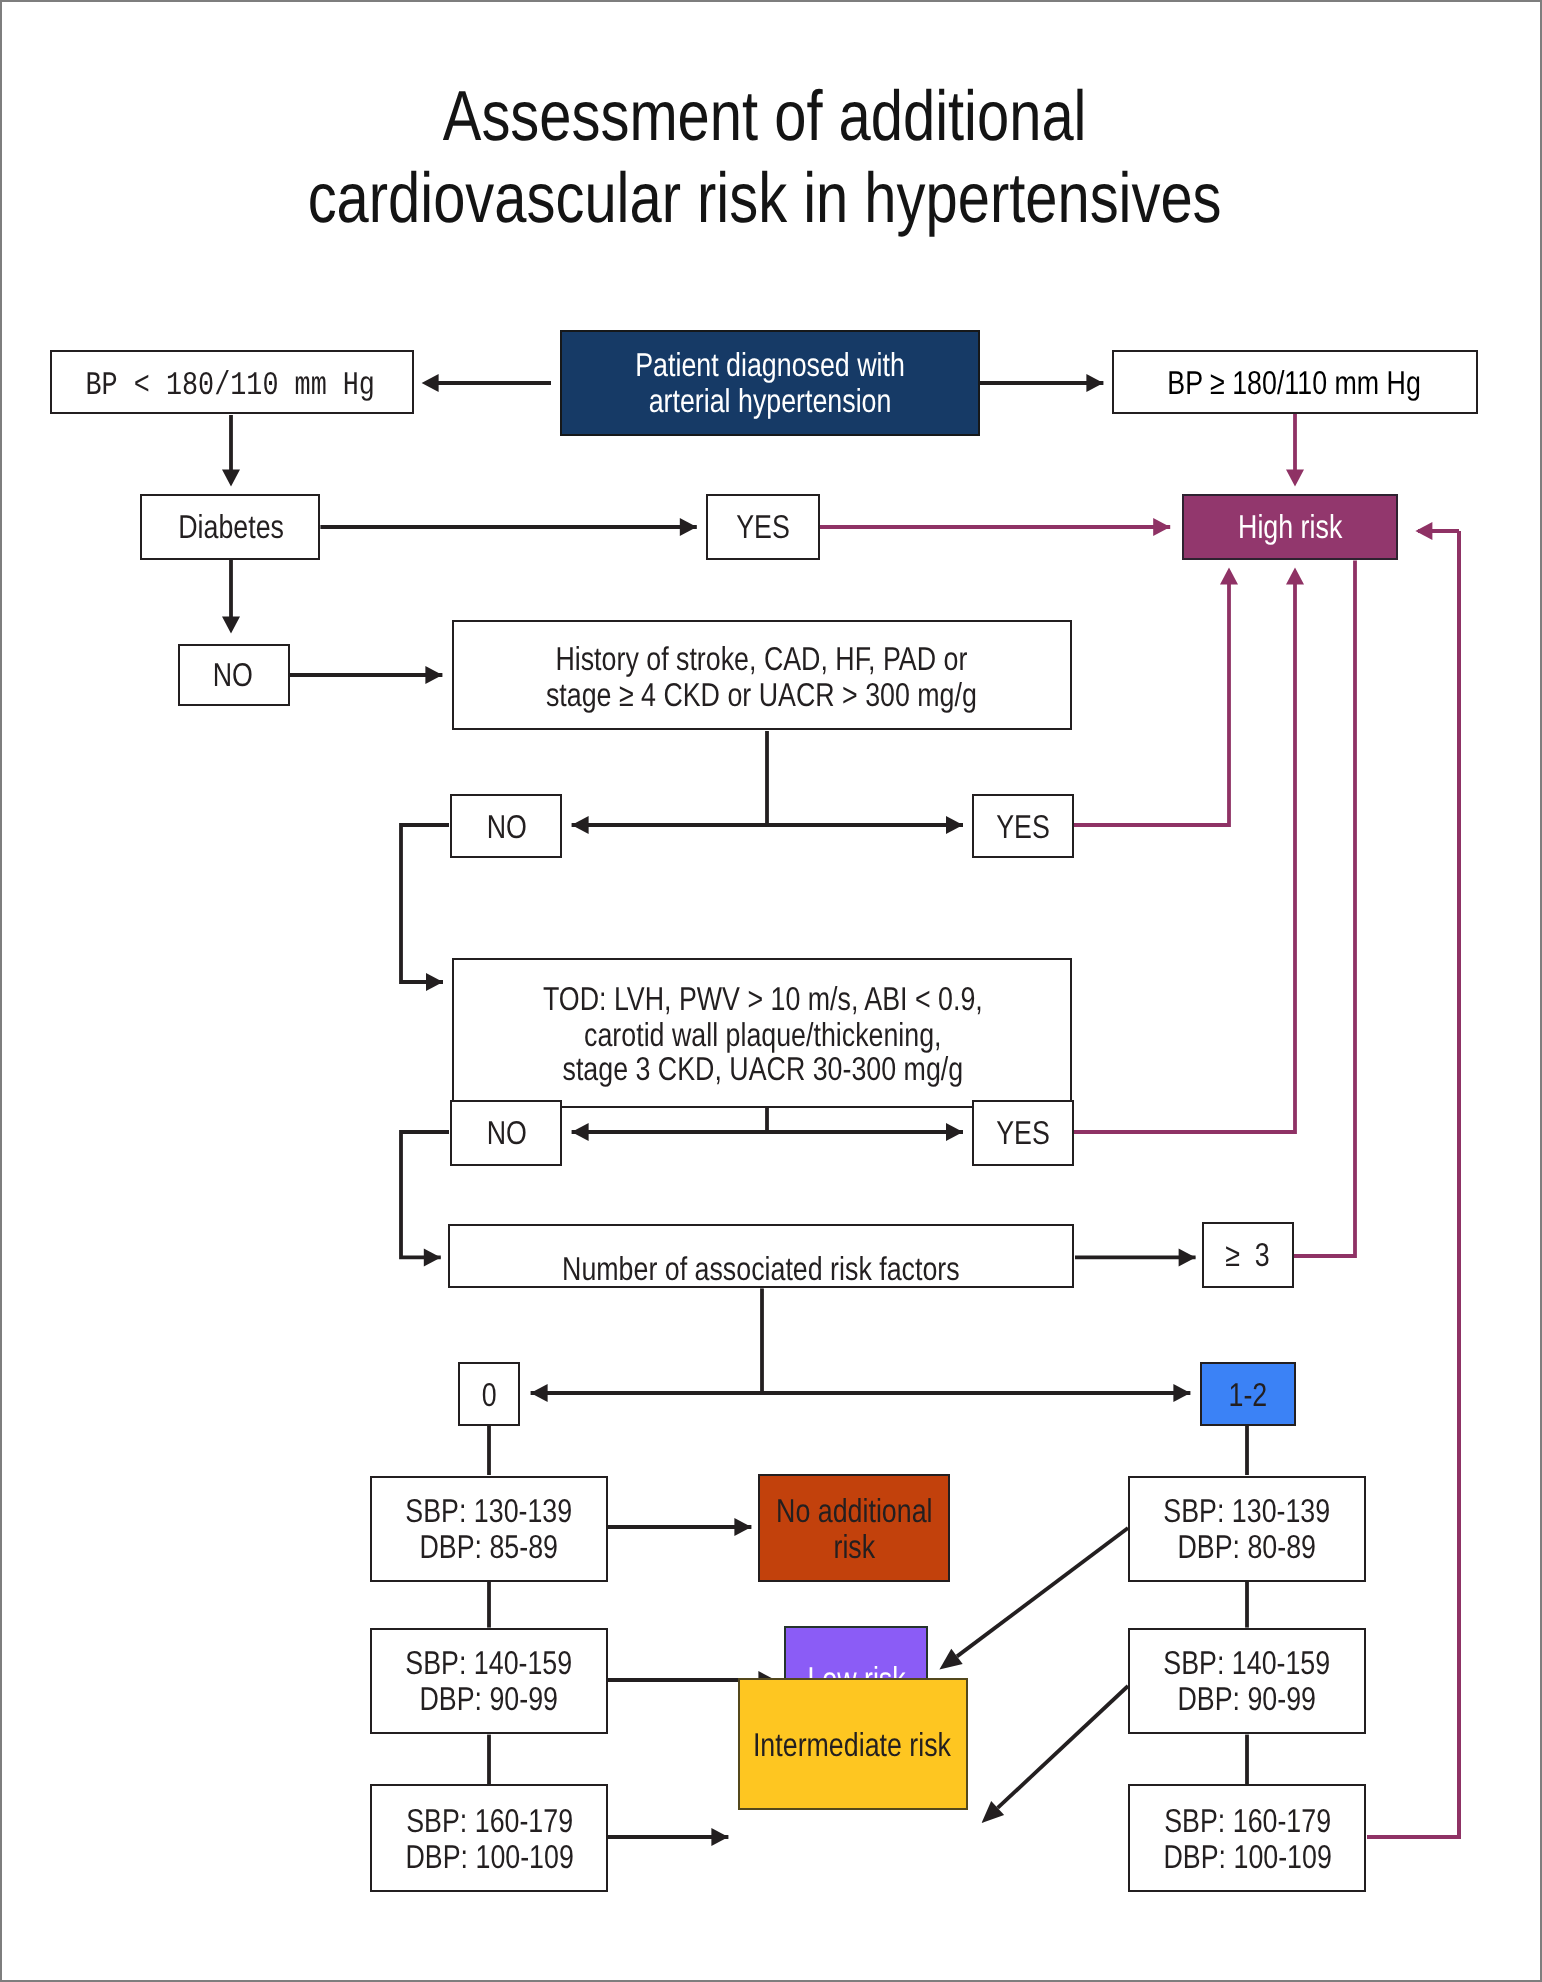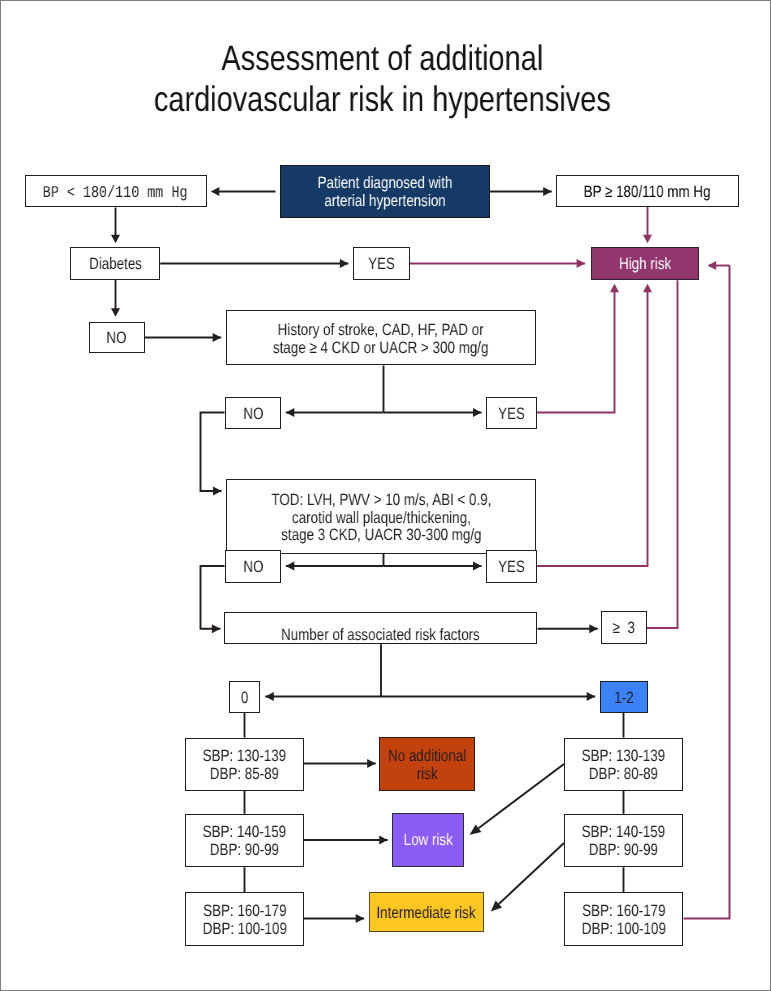--- a/index.html
+++ b/index.html
@@ -155,15 +155,15 @@
   </div>
 <div class="node plain" style="left:564px;top:892.4px;width:119px;height:53.5px;background:#ffffff;border:1.8px solid #231f20;color:#231f20;">
     <span class="t f16"><span>SBP: 160-179</span><br><span>DBP: 100-109</span></span>
   </div>
 <div class="node lblue" style="left:379px;top:737.4px;width:95.8px;height:54px;background:#c2410c;border:1.8px solid #231f20;color:#231f20;">
     <span class="t f16"><span>No additional</span><br><span>risk</span></span>
   </div>
 <div class="node green" style="left:392.3px;top:812.9px;width:71.3px;height:53.8px;background:#8b5cf6;border:1.8px solid #25342c;color:#ffffff;">
     <span class="t f16"><span>Low risk</span></span>
   </div>
-<div class="node yellow" style="left:368.5px;top:892px;width:115.4px;height:40px;background:#fec621;border:1.8px solid #54481c;color:#231f20;align-items:center;">
+<div class="node yellow" style="left:368.5px;top:839px;width:115.4px;height:66px;background:#fec621;border:1.8px solid #54481c;color:#231f20;align-items:center;">
     <span class="t f16"><span>Intermediate risk</span></span>
   </div>
 
 </body></html>

